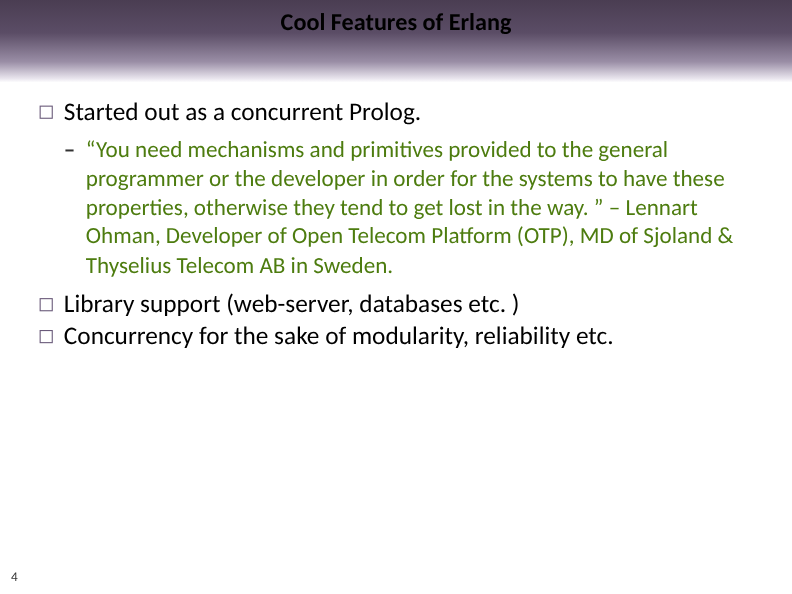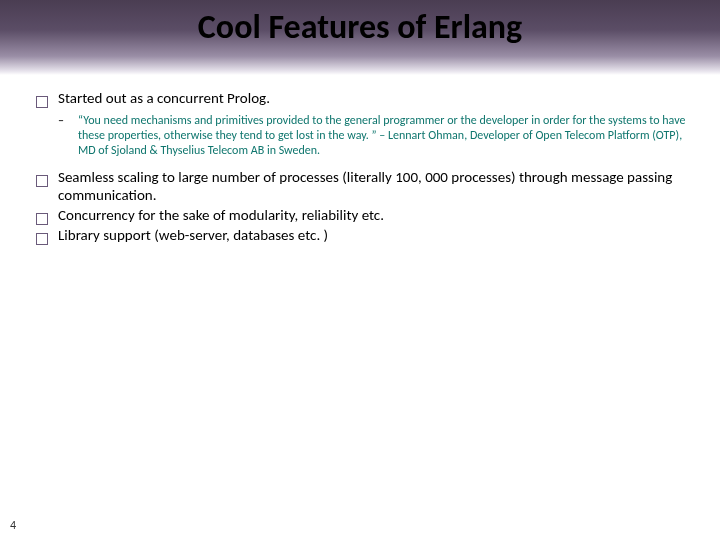--- a/index.html
+++ b/index.html
@@ -13,34 +13,34 @@
   .title-band {
     width: 100%;
     height: 75px;
     background: linear-gradient(to bottom, #4a3d52 0%, #5b4d66 40%, #9a8ea6 75%, #e8e4ed 95%, #ffffff 100%);
     display: flex;
     align-items: flex-start;
     justify-content: center;
     padding-top: 6px;
   }
   .title-band h1 {
-    font-size: 34px;
+    font-size: 22px;
     font-weight: 700;
     color: #000;
   }
   .content {
     padding: 14px 30px 0 30px;
   }
   ul.top {
     list-style: none;
   }
   ul.top > li {
     position: relative;
     padding-left: 28px;
-    font-size: 15px;
+    font-size: 23px;
     line-height: 1.2;
     color: #000;
     margin-bottom: 2px;
   }
   ul.top > li::before {
     content: "";
     position: absolute;
     left: 6px;
     top: 7px;
     width: 10px;
@@ -48,23 +48,23 @@
     border: 1.5px solid #6a5a7a;
     background: transparent;
   }
   ul.sub {
     list-style: none;
     margin: 6px 0 10px 28px;
   }
   ul.sub > li {
     position: relative;
     padding-left: 20px;
-    font-size: 12px;
+    font-size: 21px;
     line-height: 1.25;
-    color: #0f766e;
+    color: #4d7c0f;
   }
   ul.sub > li::before {
     content: "–";
     position: absolute;
     left: 0;
     top: 0;
     color: #333;
     font-weight: 700;
   }
   .page-num {
@@ -83,19 +83,18 @@
 </div>
 
 <div class="content">
   <ul class="top">
     <li>Started out as a concurrent Prolog.</li>
   </ul>
   <ul class="sub">
     <li>“You need mechanisms and primitives provided to the general programmer or the developer in order for the systems to have these properties, otherwise they tend to get lost in the way. ” – Lennart Ohman, Developer of Open Telecom Platform (OTP), MD of Sjoland &amp; Thyselius Telecom AB in Sweden.</li>
   </ul>
   <ul class="top">
-    <li>Seamless scaling to large number of processes (literally 100, 000 processes)  through message passing communication.</li>
+    <li>Library support (web-server, databases etc. )</li>
     <li>Concurrency for the sake of modularity, reliability etc.</li>
-    <li>Library support (web-server, databases etc. )</li>
   </ul>
 </div>
 
 <div class="page-num">4</div>
 
 </body></html>

